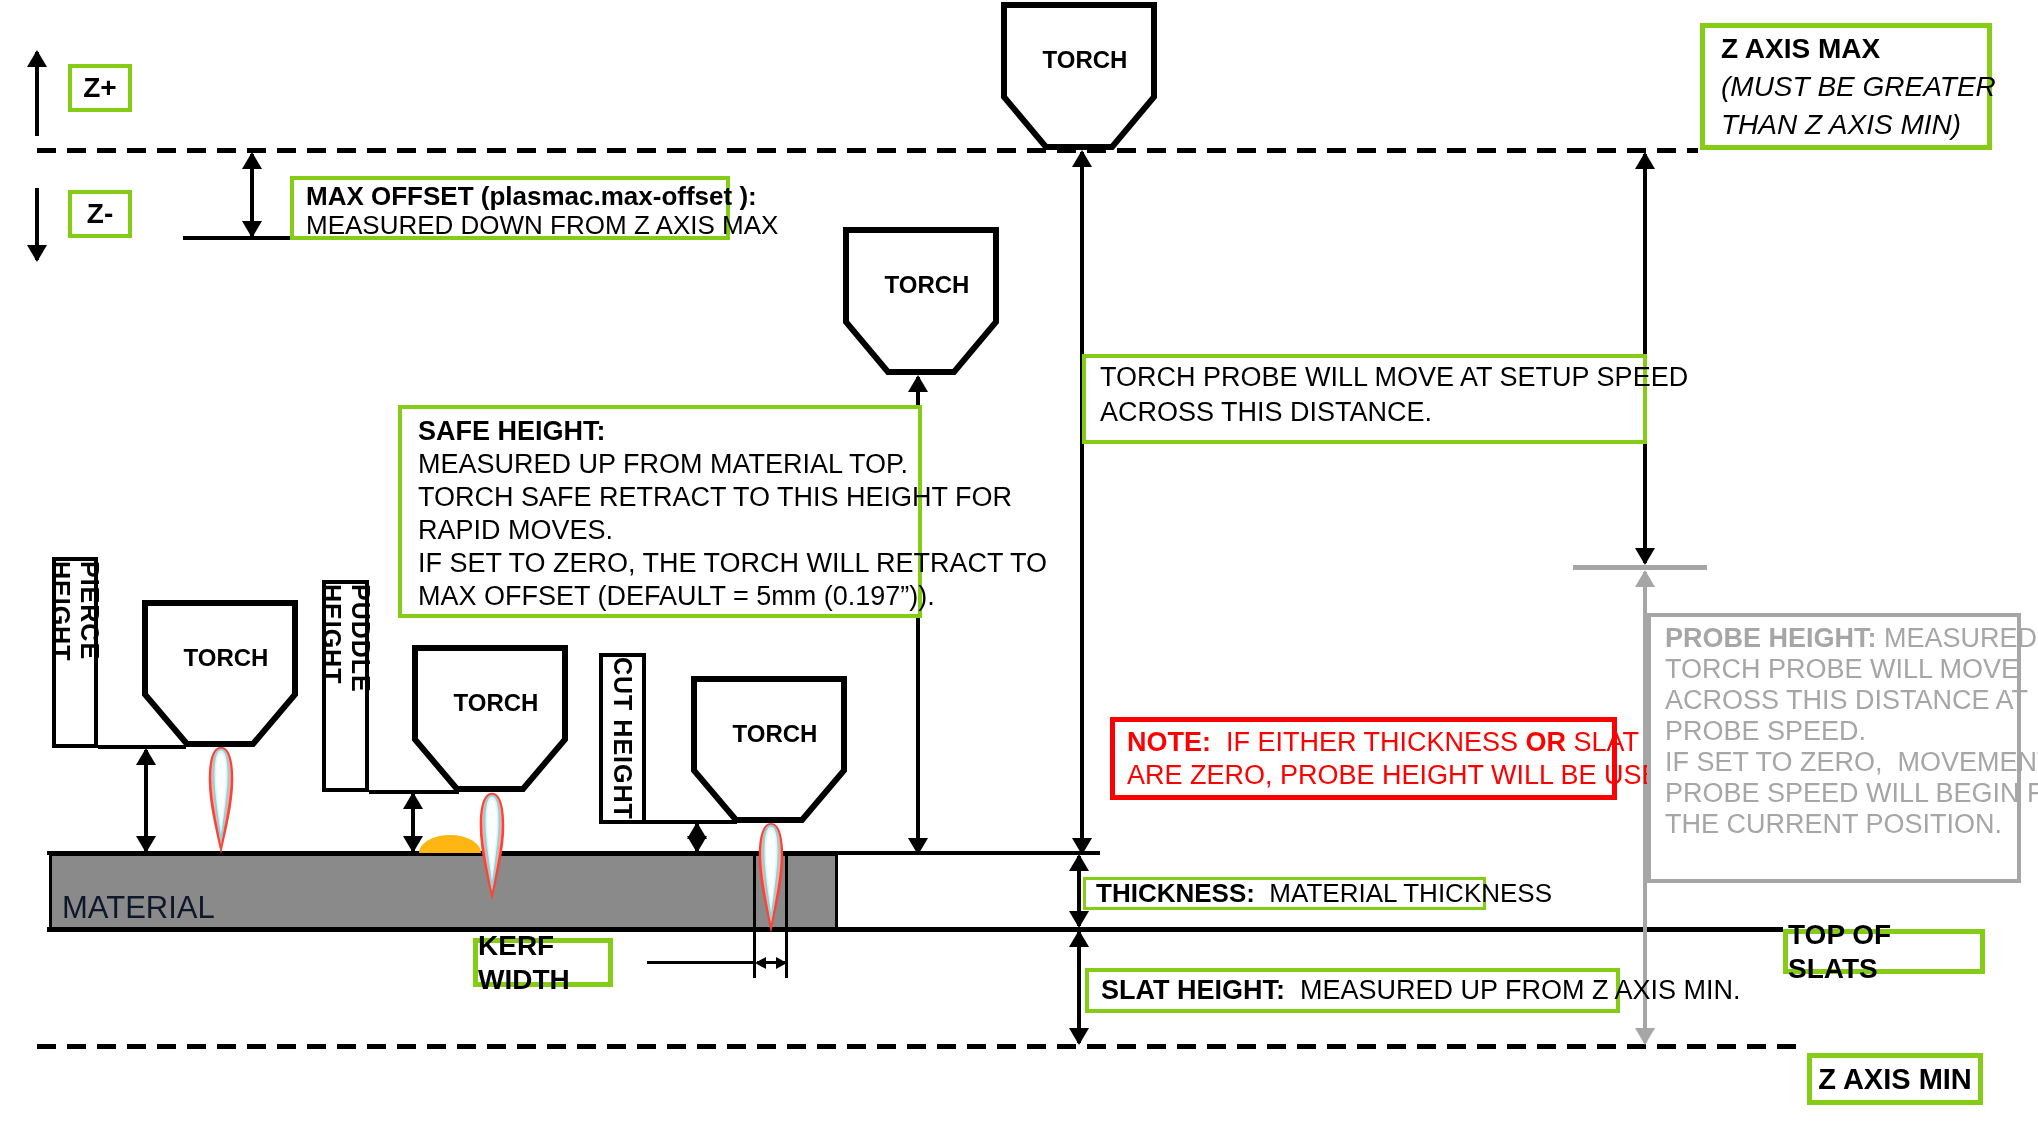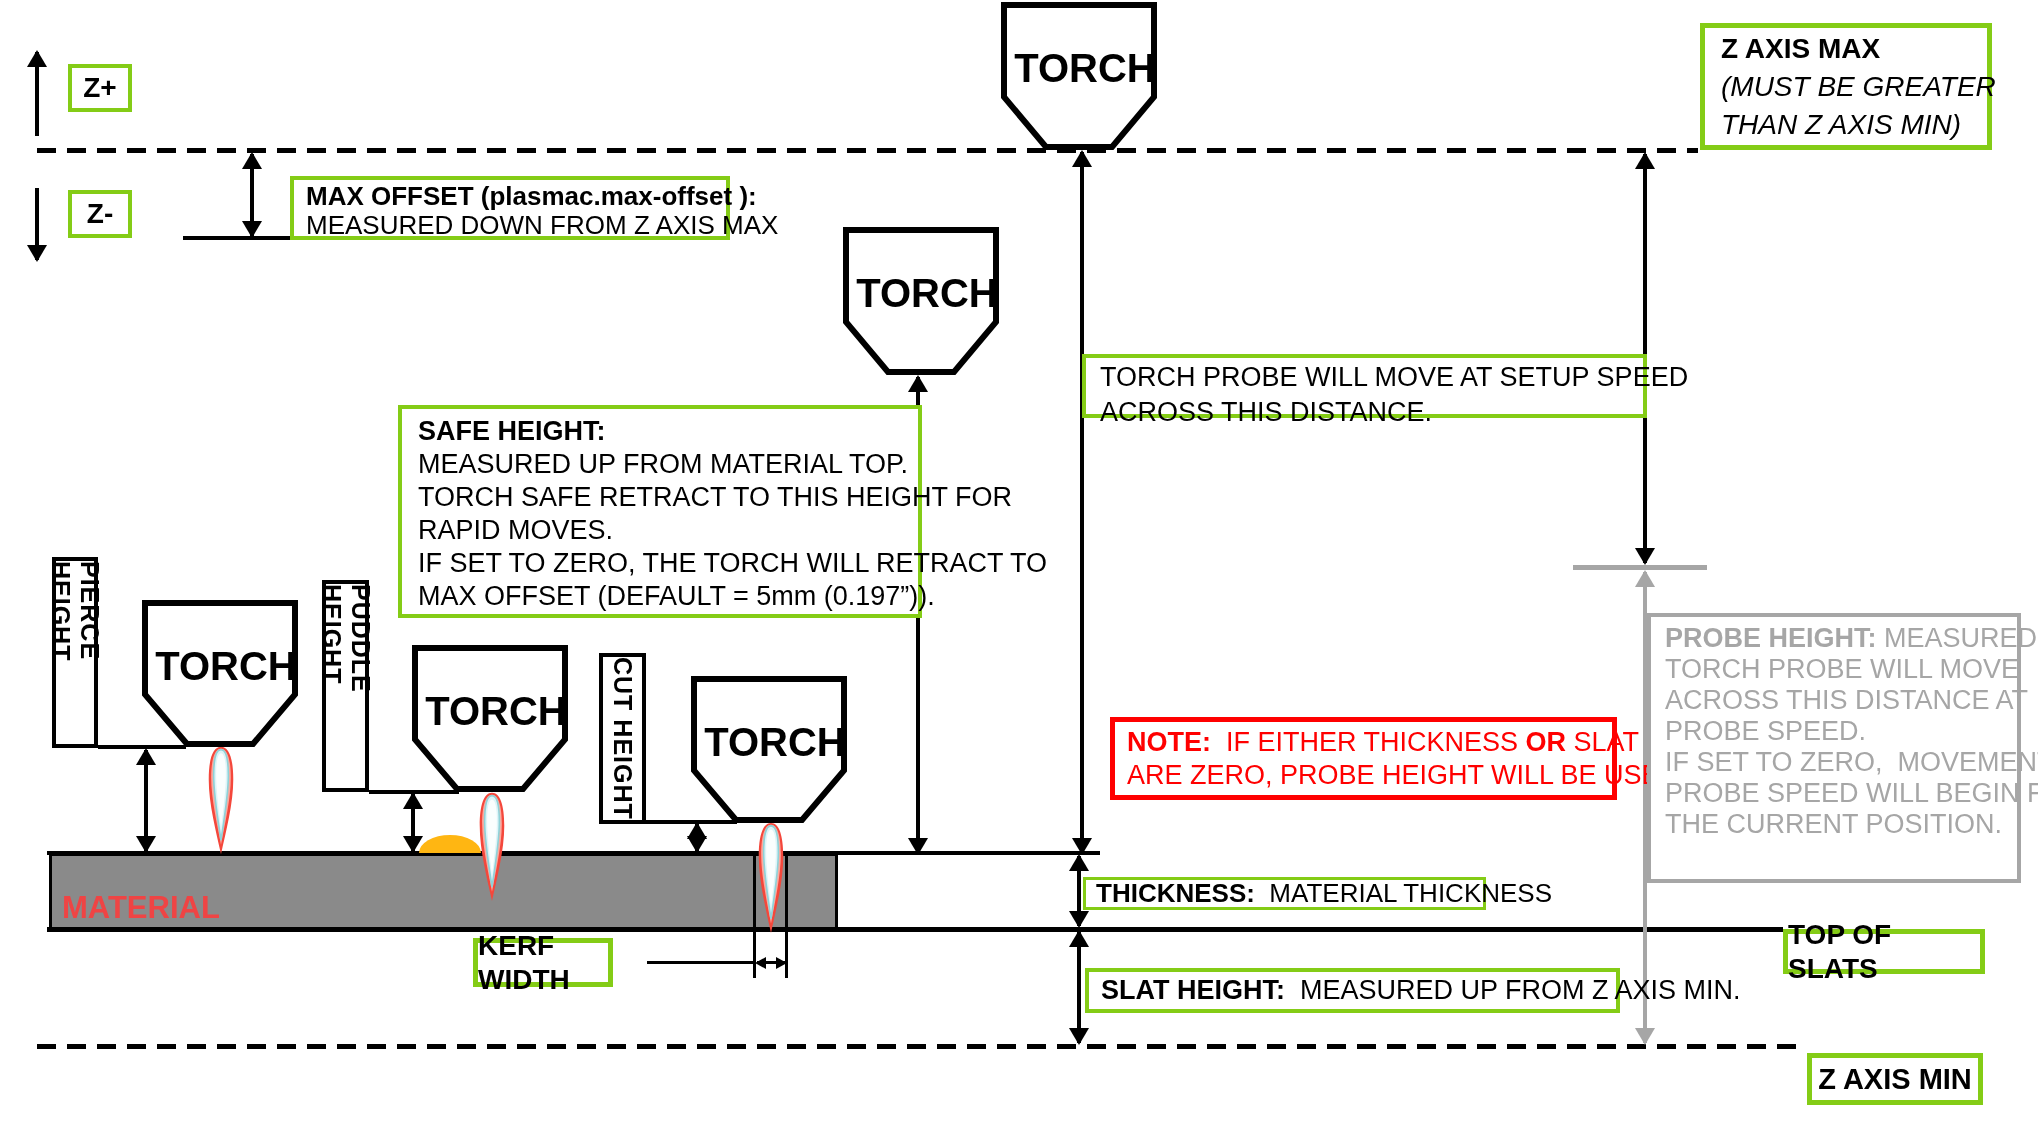--- a/index.html
+++ b/index.html
@@ -36,27 +36,27 @@
 
   
   .vlab{position:absolute;background:#fff;border:4px solid #000;box-sizing:border-box;
         writing-mode:vertical-rl;font-weight:bold;font-size:25px;
         display:flex;align-items:center;justify-content:center;letter-spacing:1px;}
 
   
   .torch{position:absolute;}
   .torch svg{display:block;width:100%;height:100%;}
   .torch .tlabel{position:absolute;left:0;right:0;top:30%;text-align:center;
-                 font-weight:bold;font-size:40px;padding-left:12px;}
+                 font-weight:bold;font-size:24px;padding-left:12px;}
 
   .flame{position:absolute;}
   .flame svg{display:block;width:100%;height:100%;}
 
   #material{position:absolute;background:#8A8A8A;border:3px solid #000;box-sizing:border-box;}
-  #material-label{position:absolute;font-weight:bold;font-size:31px;color:#ef4444;}
+  #material-label{position:absolute;font-weight:normal;font-size:31px;color:#0f172a;}
 
   #puddle{position:absolute;background:#FFB612;border-radius:50% 50% 0 0/100% 100% 0 0;}
 
   .kerf{position:absolute;width:3px;background:#000;}
   .h.sm::before{border-top-width:6px;border-bottom-width:6px;border-right-width:11px;}
   .h.sm::after{border-top-width:6px;border-bottom-width:6px;border-left-width:11px;}
 
   .graybx{border-color:#A6A6A6;color:#A6A6A6;}
   .redbx{border-color:#FF0000;color:#FF0000;border-width:5px;}
 </style>
@@ -163,21 +163,21 @@
   <div class="v at ab" style="left:1077px;top:856px;height:70px;"></div>
   <div class="v at ab" style="left:1077px;top:932px;height:111px;"></div>
 
   <div class="bx" style="left:290px;top:176px;width:440px;height:64px;font-size:26px;line-height:29px;padding:2px 12px;">
     <div class="ln">
         <div><b>MAX OFFSET (plasmac.max-offset ):</b></div>
         <div><span>MEASURED DOWN FROM Z AXIS MAX</span></div>
       </div>
   </div>
 
-  <div class="bx" style="left:1082px;top:354px;width:565px;height:64px;line-height:35px;padding:2px 14px;">
+  <div class="bx" style="left:1082px;top:354px;width:565px;height:90px;line-height:35px;padding:2px 14px;">
     <div class="ln">
         <div><span>TORCH PROBE WILL MOVE AT SETUP SPEED</span></div>
         <div><span>ACROSS THIS DISTANCE.</span></div>
       </div>
   </div>
 
   <div class="bx" style="left:1700px;top:23px;width:292px;height:127px;border-width:5px;font-size:28px;line-height:38px;padding:2px 16px;">
     <div class="ln">
         <div><b>Z AXIS MAX</b></div>
         <div><i>(MUST BE GREATER</i></div>

